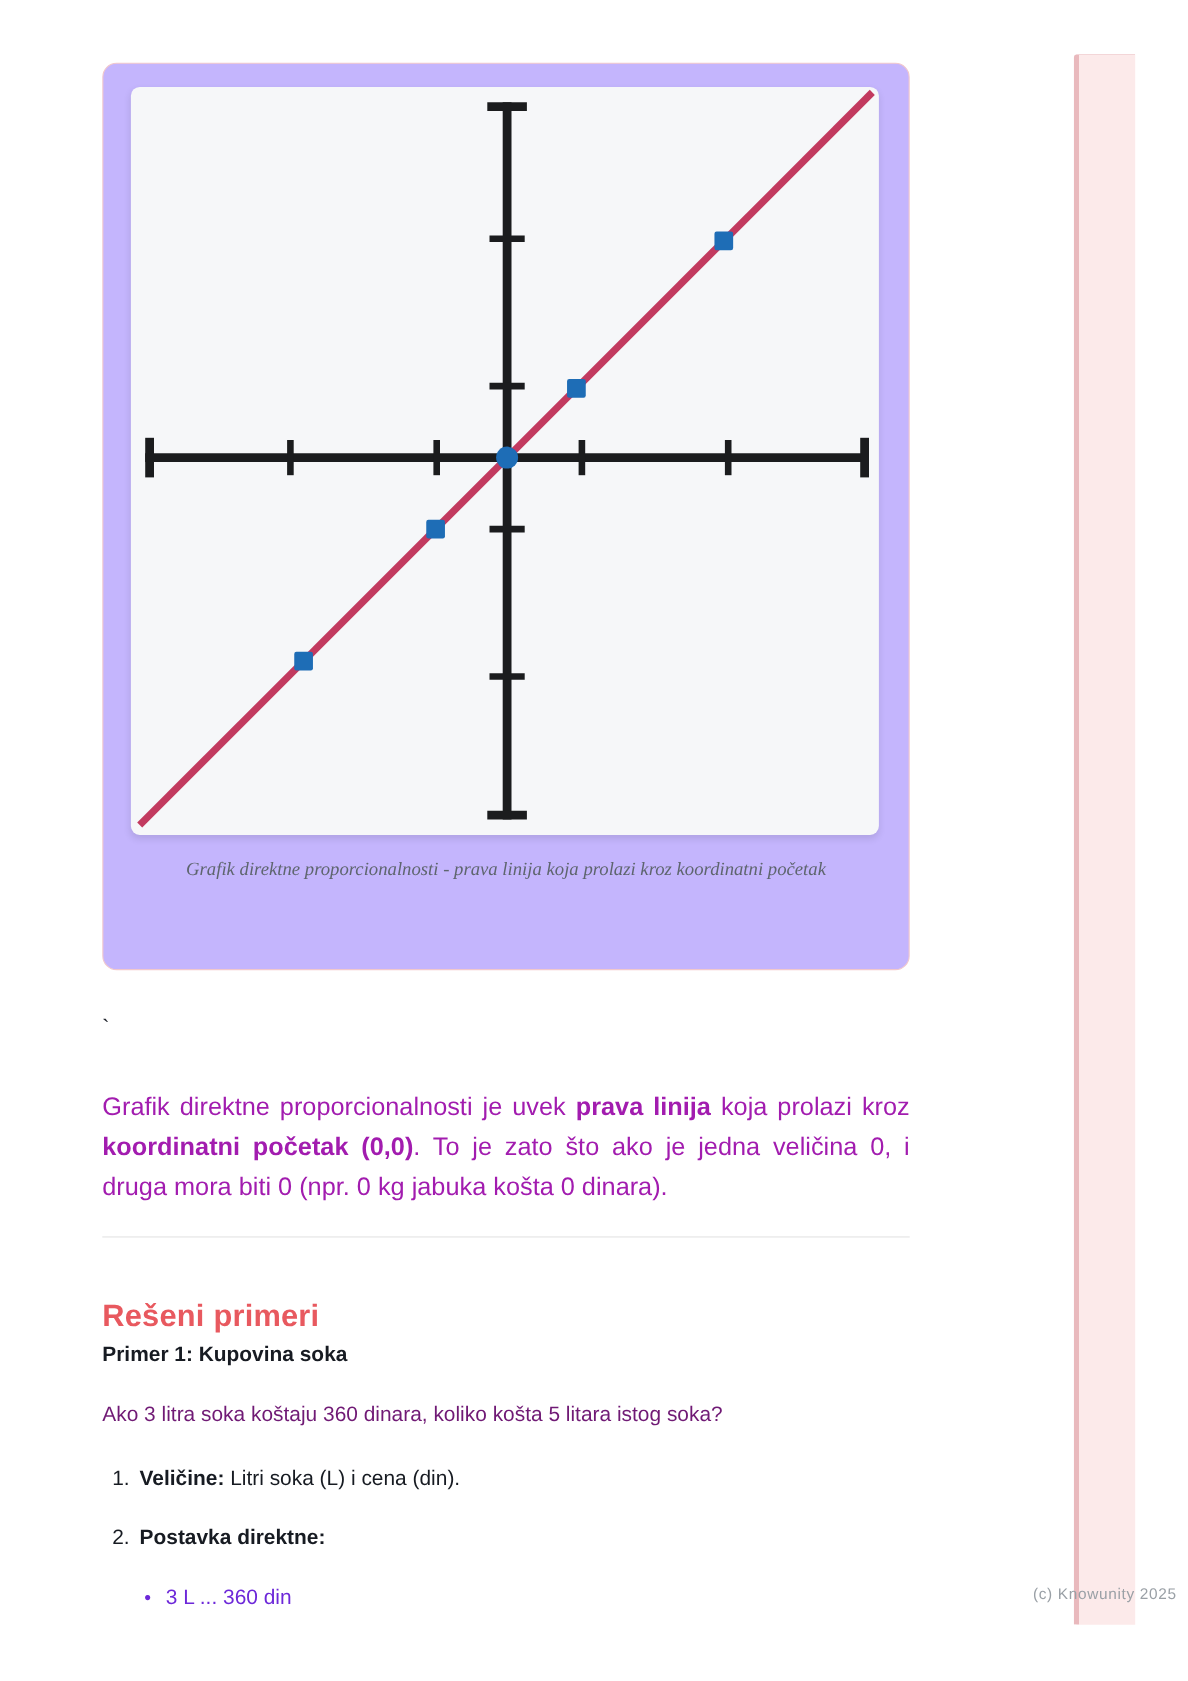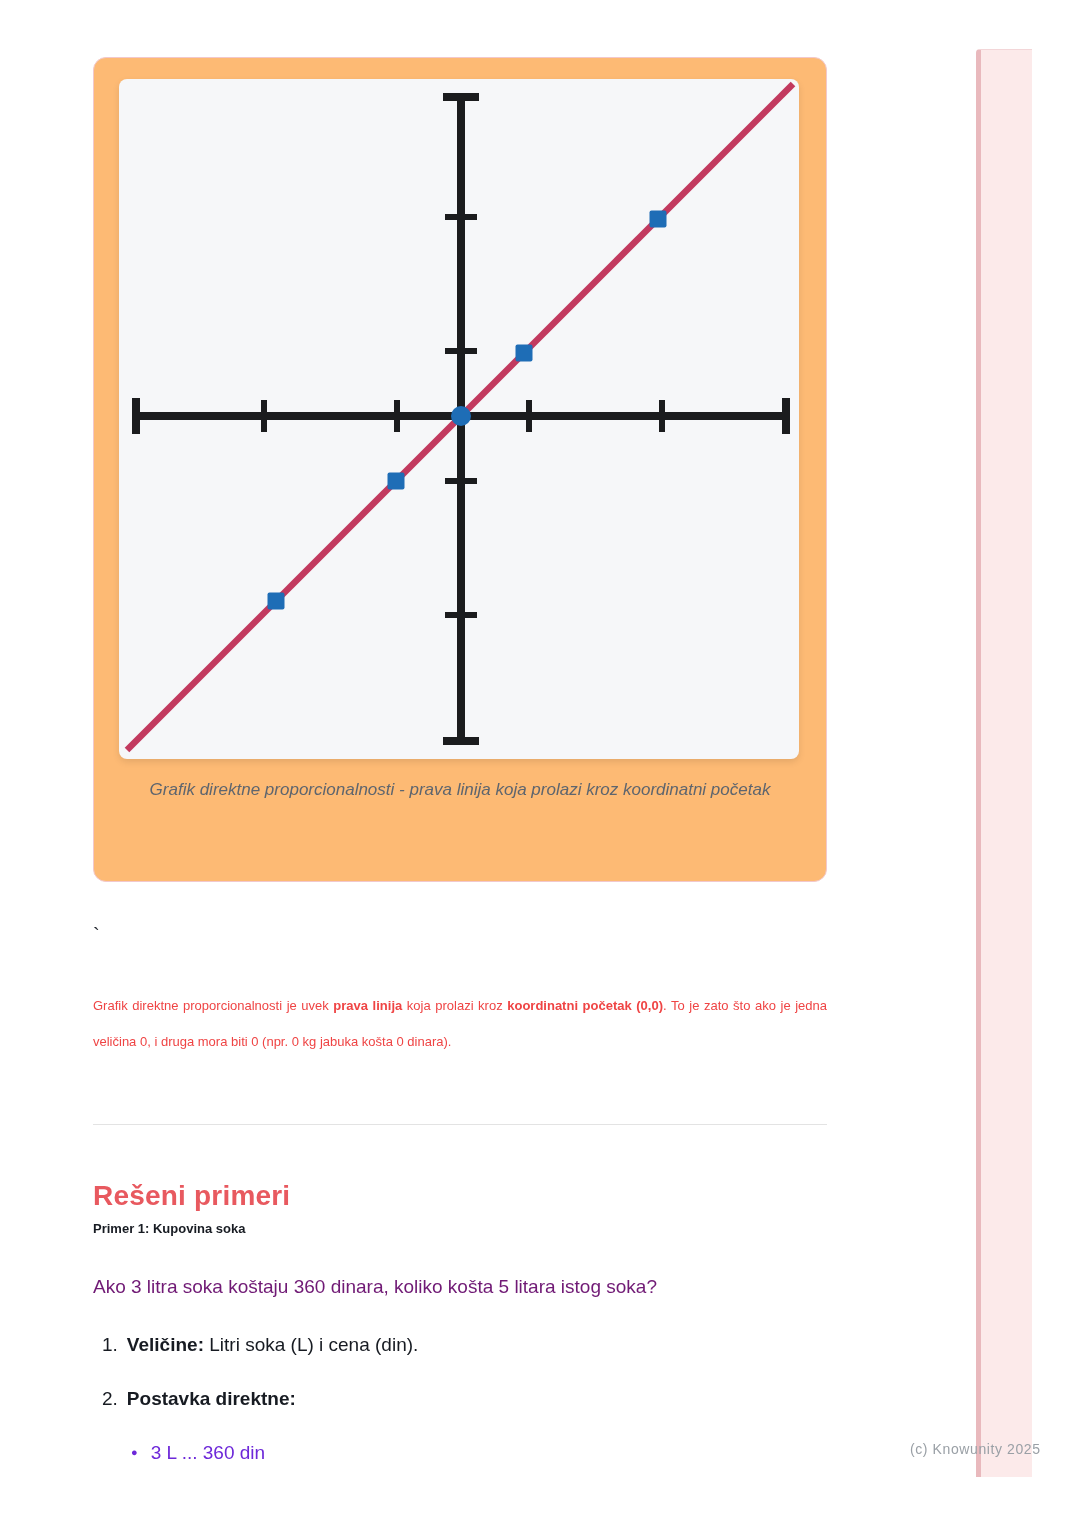--- a/index.html
+++ b/index.html
@@ -18,24 +18,25 @@
     background:#fceaea;
     border-left:5px solid #e9b9bd;
     border-top:1px solid #f3d6d8;
     border-top-left-radius:4px;
     z-index:1;
   }
 
   
   .figure-card {
     position:absolute; left:93px; top:57px; width:734px; height:825px;
-    background:#fdba74;
+    background:#c4b5fd;
     border:1.5px solid #f2c8cc;
     border-radius:13px;
     z-index:2;
+    font-family:Liberation Serif, serif;
   }
   .graph-box {
     position:absolute; left:25px; top:21px; width:680px; height:680px;
     background:#f6f7f9;
     border-radius:8px;
     box-shadow:0 3px 7px rgba(0,0,0,0.10);
   }
   .graph-box svg { display:block; width:680px; height:680px; }
 
   .figure-caption {
@@ -48,40 +49,40 @@
   }
   .figure-caption .inner { display:inline-block; max-width:655px; }
 
   
   .stray {
     position:absolute; left:93px; top:924px;
     font-size:20px; color:#22262e; z-index:2;
   }
   .intro {
     position:absolute; left:93px; top:988px; width:734px;
-    font-size:13px; line-height:36px;
+    font-size:23px; line-height:36px;
     text-align:justify;
-    color:#ef4444; z-index:2;
+    color:#a21caf; z-index:2;
   }
   .b { font-weight:bold; }
 
   .divider {
     position:absolute; left:93px; top:1124px; width:734px; height:1px;
     background:#e3e3e3; z-index:2;
   }
 
   .section-heading {
     position:absolute; left:93px; top:1156px;
     font-size:28px; font-weight:bold; color:#e8595f;
     letter-spacing:0.2px; z-index:2;margin-top:24px;
   }
 
   .example-title {
     position:absolute; left:93px; top:1221px;
-    font-size:13px; font-weight:bold; color:#171b22; z-index:2;
+    font-size:19px; font-weight:bold; color:#171b22; z-index:2;
   }
   .example-question {
     position:absolute; left:93px; top:1276px;
     font-size:19px; color:#701a75; z-index:2;
   }
 
   .step { position:absolute; left:102px; font-size:19px; color:#171b22; z-index:2; }
   .step .num { display:inline-block; margin-right:9px; }
   .step-1 { top:1334px; }
   .step-2 { top:1388px; }
@@ -89,21 +90,21 @@
   .bullet-item {
     position:absolute; left:131px; top:1442px;
     font-size:19px; color:#6d28d9; z-index:2;
   }
   .bullet-item .dot {
     display:inline-block; margin-right:13px;
     font-size:18px; position:relative; top:-1px;
   }
 
   .watermark {
-    position:absolute; left:910px; top:1441px;
+    position:absolute; left:939px; top:1441px;
     font-size:14px; letter-spacing:0.6px;
     color:#9aa0a6; z-index:5;
     white-space:nowrap;
   }
 </style>
 </head>
 <body>
 
 <div class="side-panel"></div>
 

